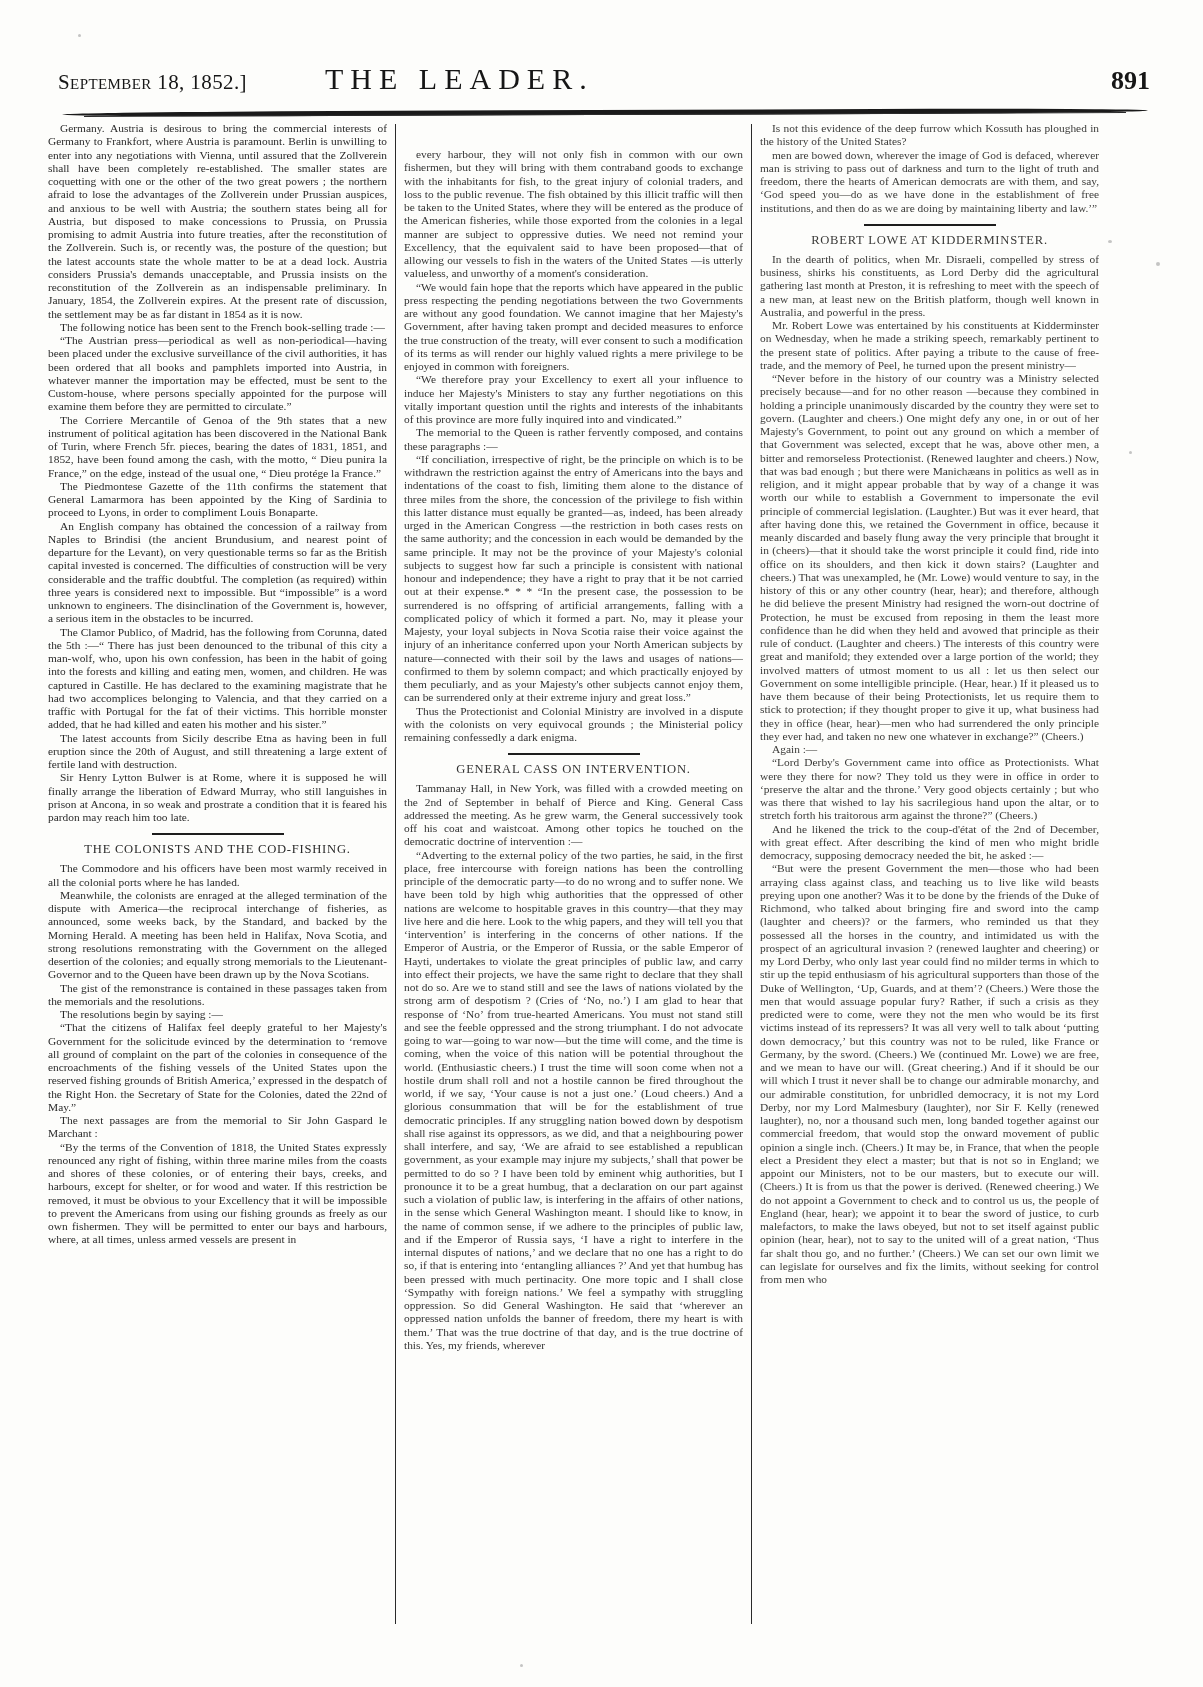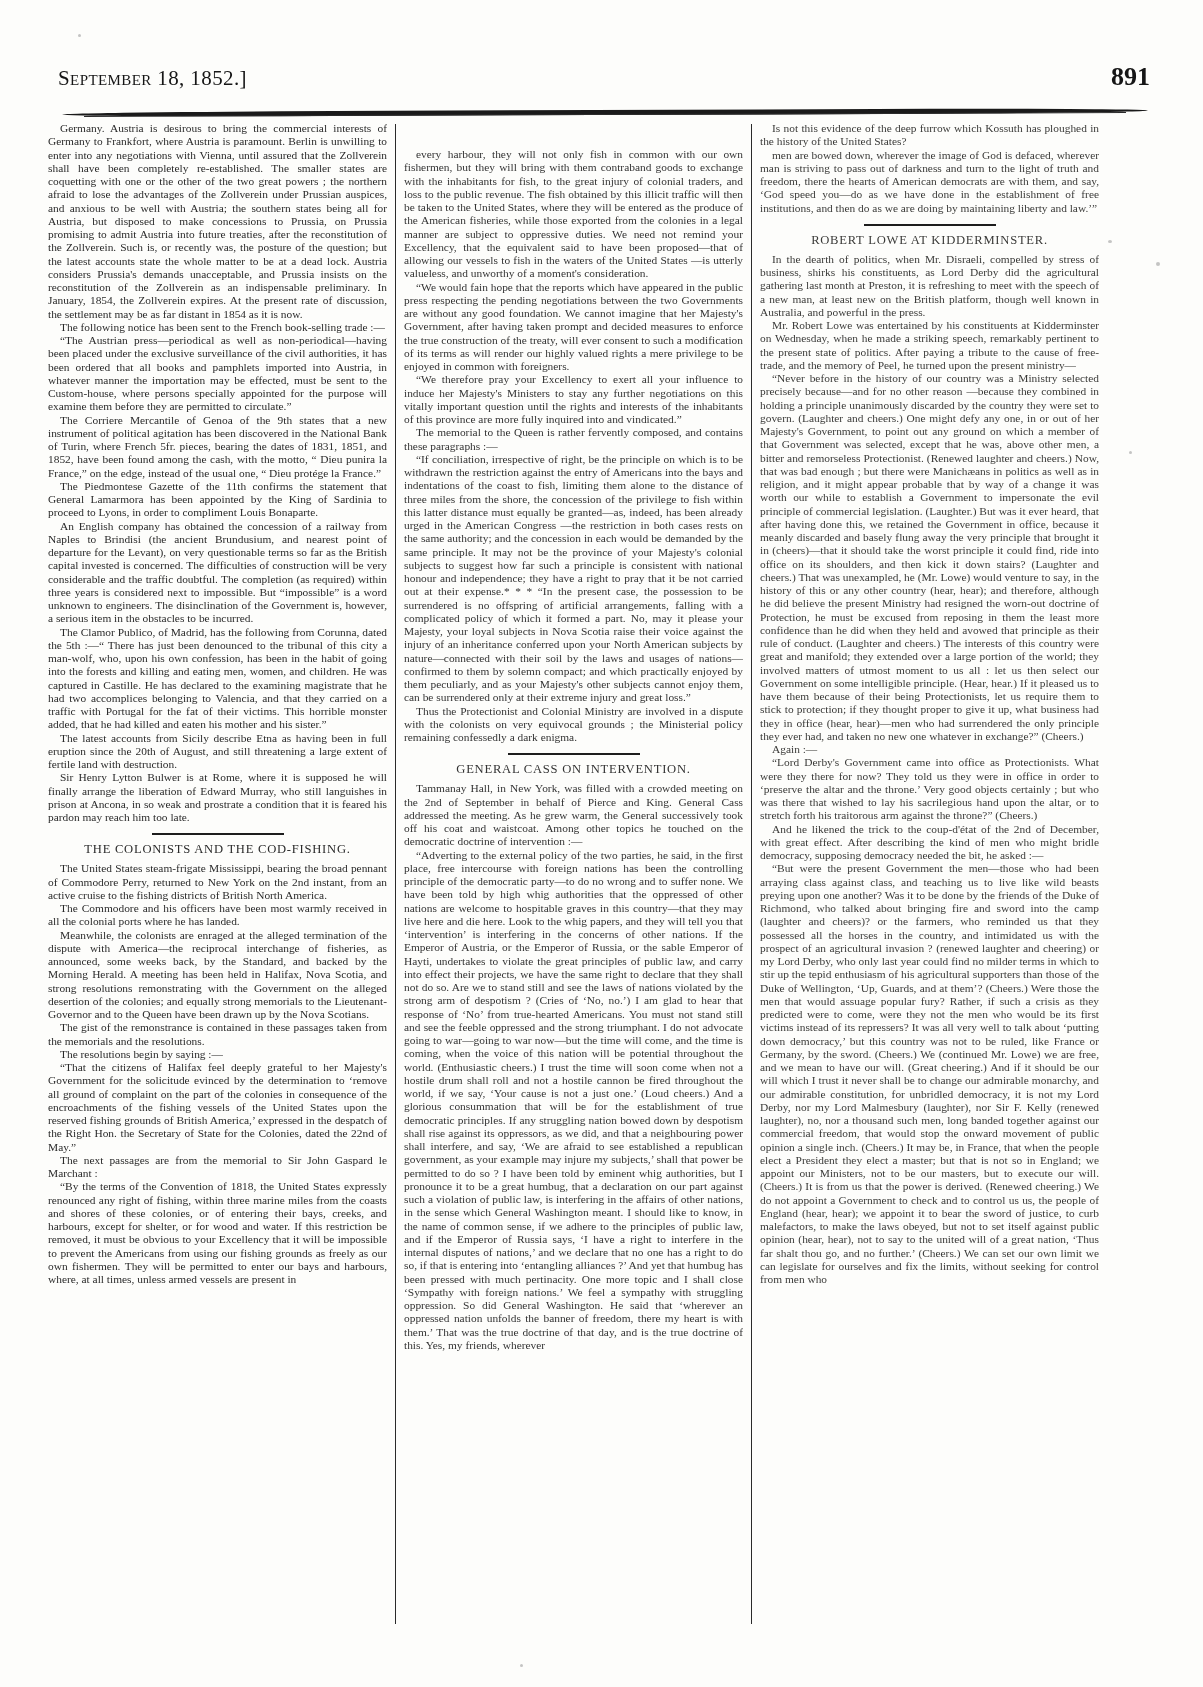--- a/index.html
+++ b/index.html
@@ -131,39 +131,39 @@
     opacity: .5;
   }
 </style>
 </head>
 <body>
 
 <div class="page">
 
   <div class="masthead">
     <div class="masthead-date">September 18, 1852.]</div>
+    <div class="masthead-title">THE  LEADER.</div>
     <div class="masthead-folio">891</div>
   </div>
   <div class="masthead-rule"></div>
 
   <div class="columns">
 
     <div class="col faded-1" id="col1">
         <p>Germany.  Austria is desirous to bring the commercial interests of Germany to Frankfort, where Austria is paramount.  Berlin is unwilling to enter into any negotiations with Vienna, until assured that the Zollverein shall have been completely re-established.  The smaller states are coquetting with one or the other of the two great powers ; the northern afraid to lose the advantages of the Zollverein under Prussian auspices, and anxious to be well with Austria; the southern states being all for Austria, but disposed to make concessions to Prussia, on Prussia promising to admit Austria into future treaties, after the reconstitution of the Zollverein.  Such is, or recently was, the posture of the question; but the latest accounts state the whole matter to be at a dead lock.  Austria considers Prussia's demands unacceptable, and Prussia insists on the reconstitution of the Zollverein as an indispensable preliminary.  In January, 1854, the Zollverein expires.  At the present rate of discussion, the settlement may be as far distant in 1854 as it is now.</p>
         <p>The following notice has been sent to the French book-selling trade :—</p>
         <p>“The Austrian press—periodical as well as non-periodical—having been placed under the exclusive surveillance of the civil authorities, it has been ordered that all books and pamphlets imported into Austria, in whatever manner the importation may be effected, must be sent to the Custom-house, where persons specially appointed for the purpose will examine them before they are permitted to circulate.”</p>
         <p>The <span class="it">Corriere Mercantile</span> of Genoa of the 9th states that a new instrument of political agitation has been discovered in the National Bank of Turin, where French 5fr. pieces, bearing the dates of 1831, 1851, and 1852, have been found among the cash, with the motto, “ <span class="it">Dieu punira la France</span>,” on the edge, instead of the usual one, “ <span class="it">Dieu protége la France</span>.”</p>
         <p>The <span class="it">Piedmontese Gazette</span> of the 11th confirms the statement that General Lamarmora has been appointed by the King of Sardinia to proceed to Lyons, in order to compliment Louis Bonaparte.</p>
         <p>An English company has obtained the concession of a railway from Naples to Brindisi (the ancient Brundusium, and nearest point of departure for the Levant), on very questionable terms so far as the British capital invested is concerned.  The difficulties of construction will be very considerable and the traffic doubtful.  The completion (as required) within three years is considered next to impossible.  But “impossible” is a word unknown to engineers.  The disinclination of the Government is, however, a serious item in the obstacles to be incurred.</p>
         <p>The <span class="it">Clamor Publico</span>, of Madrid, has the following from Corunna, dated the 5th :—“ There has just been denounced to the tribunal of this city a man-wolf, who, upon his own confession, has been in the habit of going into the forests and killing and eating men, women, and children.  He was captured in Castille.  He has declared to the examining magistrate that he had two accomplices belonging to Valencia, and that they carried on a traffic with Portugal for the fat of their victims.  This horrible monster added, that he had killed and eaten his mother and his sister.”</p>
         <p>The latest accounts from Sicily describe Etna as having been in full eruption since the 20th of August, and still threatening a large extent of fertile land with destruction.</p>
         <p>Sir Henry Lytton Bulwer is at Rome, where it is supposed he will finally arrange the liberation of Edward Murray, who still languishes in prison at Ancona, in so weak and prostrate a condition that it is feared his pardon may reach him too late.</p>
         <div class="sec-rule"></div>
         <h2 class="sec-head">THE COLONISTS AND THE COD-FISHING.</h2>
-        <p>The United States steam-frigate <span class="it">Mississippi</span>, bearing the broad pennant of Commodore Perry, returned to New York on the 2nd instant, from an active cruise to the fishing districts of British North America.</p>
         <p>The Commodore and his officers have been most warmly received in all the colonial ports where he has landed.</p>
         <p>Meanwhile, the colonists are enraged at the alleged termination of the dispute with America—the reciprocal interchange of fisheries, as announced, some weeks back, by the <span class="it">Standard</span>, and backed by the <span class="it">Morning Herald</span>.  A meeting has been held in Halifax, Nova Scotia, and strong resolutions remonstrating with the Government on the alleged desertion of the colonies; and equally strong memorials to the Lieutenant-Governor and to the Queen have been drawn up by the Nova Scotians.</p>
         <p>The gist of the remonstrance is contained in these passages taken from the memorials and the resolutions.</p>
         <p>The resolutions begin by saying :—</p>
         <p>“That the citizens of Halifax feel deeply grateful to her Majesty's Government for the solicitude evinced by the determination to ‘remove all ground of complaint on the part of the colonies in consequence of the encroachments of the fishing vessels of the United States upon the reserved fishing grounds of British America,’ expressed in the despatch of the Right Hon. the Secretary of State for the Colonies, dated the 22nd of May.”</p>
         <p>The next passages are from the memorial to Sir John Gaspard le Marchant :</p>
         <p>“By the terms of the Convention of 1818, the United States expressly renounced any right of fishing, within three marine miles from the coasts and shores of these colonies, or of entering their bays, creeks, and harbours, except for shelter, or for wood and water.  If this restriction be removed, it must be obvious to your Excellency that it will be impossible to prevent the Americans from using our fishing grounds as freely as our own fishermen.  They will be permitted to enter our bays and harbours, where, at all times, unless armed vessels are present in</p>
       </div>
 
     <div class="col-sep"></div>

